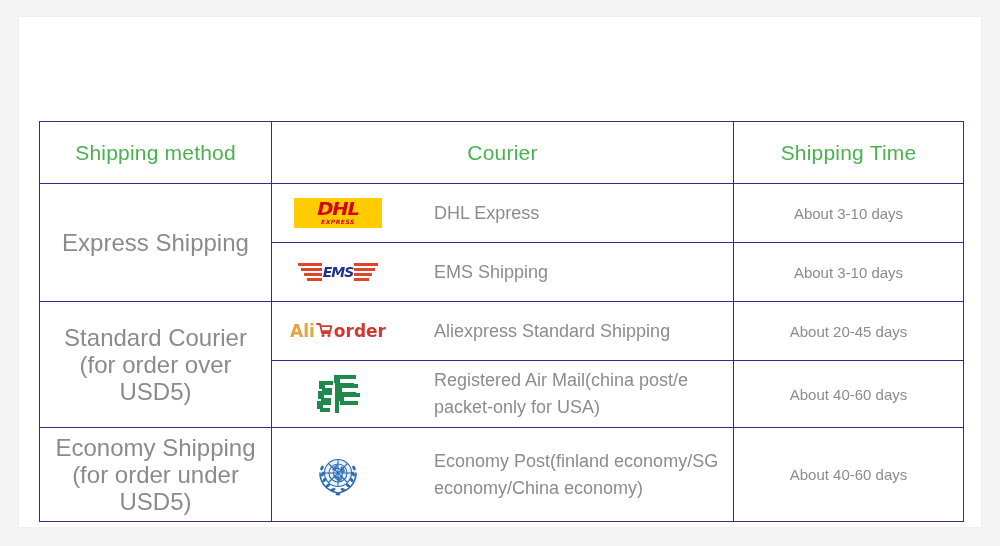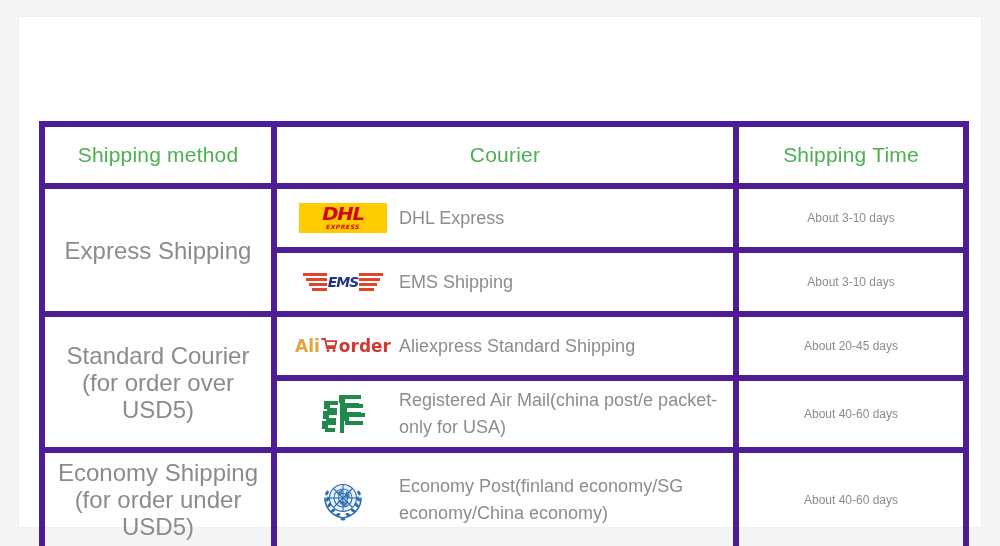--- a/index.html
+++ b/index.html
@@ -61,21 +61,21 @@
     position: absolute;
     left: 20px;
     top: 104px;
     width: 924px;
     border-collapse: collapse;
     table-layout: fixed;
   }
 
   #ship-table th,
   #ship-table td {
-    border: 6px solid #4c1d95;
+    border: 1px solid #4c1d95;
     vertical-align: middle;
     color: #8b8b8b;
     font-weight: 400;
   }
 
   
   col.col-method  { width: 232px; }
   col.col-courier { width: 462px; }
   col.col-time    { width: 230px; }
 
@@ -99,32 +99,33 @@
   }
   td.method-cell .method-sub { display: block; }
 
   
   td.courier-cell {
     padding: 6px 10px 6px 20px;
   }
   .courier-inner {
     display: flex;
     align-items: center;
-    gap: 10px;
+    gap: 26px;
   }
   .courier-label {
     font-size: 18px;
     color: #8c8c8c;
     line-height: 27px;
+    margin-left: 24px;
   }
 
   
   td.time-cell {
     text-align: center;
-    font-size: 12px;
+    font-size: 15px;
     color: #8c8c8c;
     padding: 6px 8px;
   }
 
   
   .logo-slot {
     width: 92px;
     min-width: 92px;
     height: 46px;
     display: flex;

